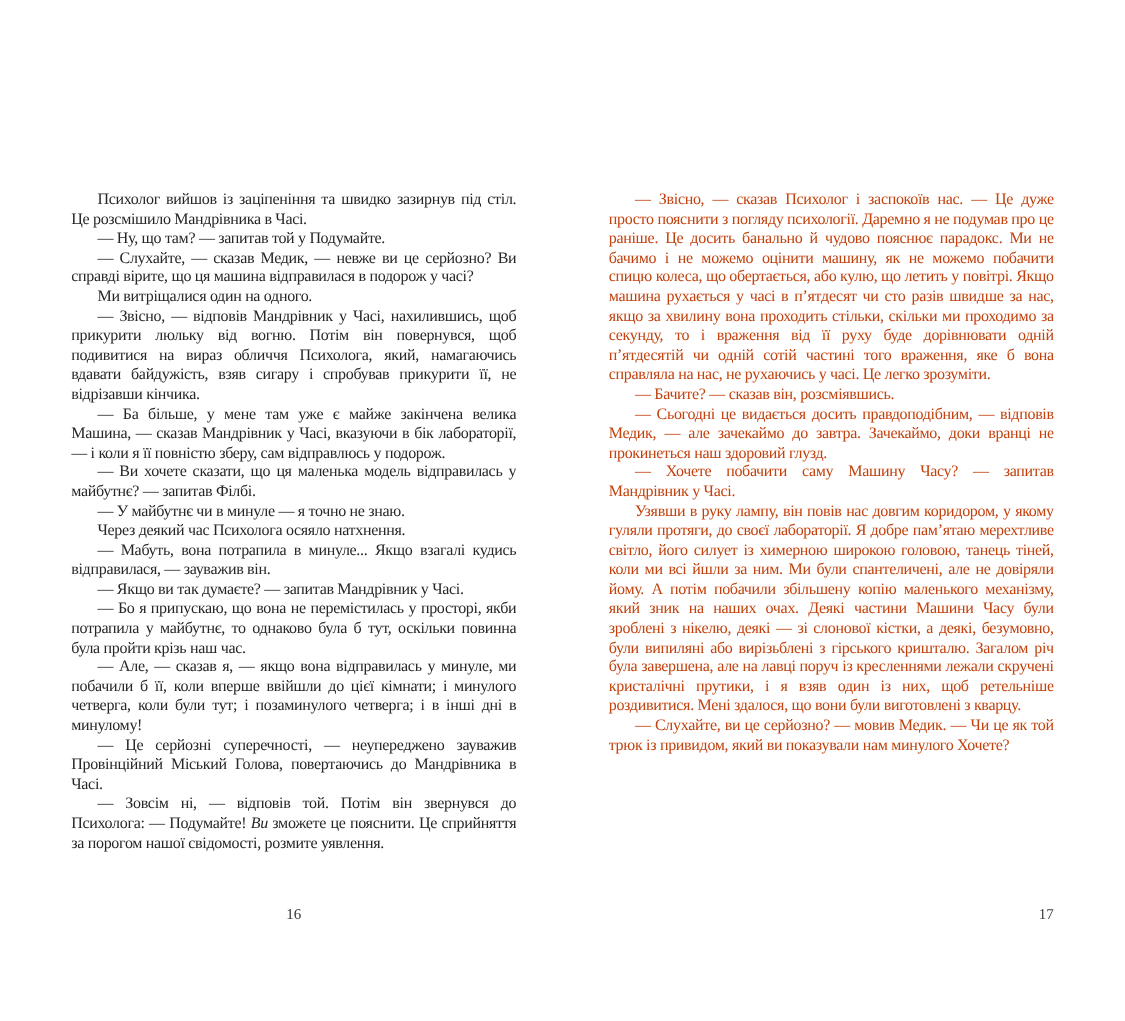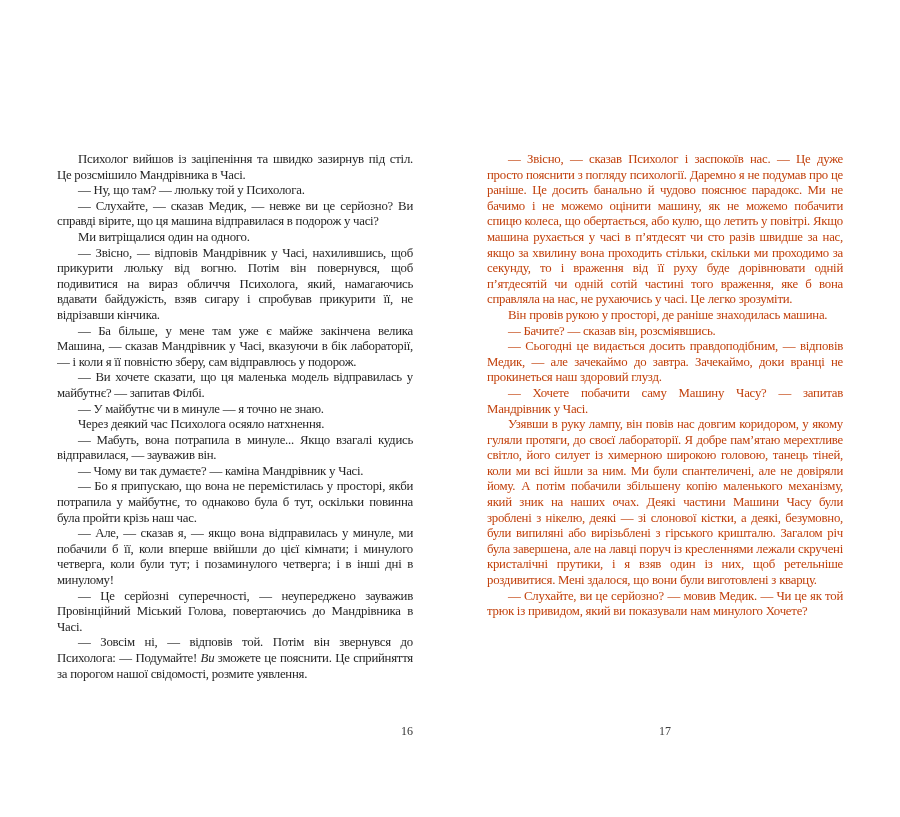--- a/index.html
+++ b/index.html
@@ -39,44 +39,43 @@
   }
 </style>
 </head>
 <body style="background: rgb(255, 255, 255);">
 
 <div class="spread">
 
   <section class="page page-left">
     <div class="page-text" style="color: rgb(38, 38, 38);">
         <p class="para"><span>Психолог вийшов із заціпеніння та швидко зазирнув під стіл. Це розсмішило Мандрівника в Часі.</span></p>
-        <p class="para"><span>— Ну, що там? — люльку той у Психолога.</span></p>
+        <p class="para"><span>— Ну, що там? — запитав той у Подумайте.</span></p>
         <p class="para"><span>— Слухайте, — сказав Медик, — невже ви це серйозно? Ви справді вірите, що ця машина відправилася в подорож у часі?</span></p>
         <p class="para"><span>Ми витріщалися один на одного.</span></p>
         <p class="para"><span>— Звісно, — відповів Мандрівник у Часі, нахилившись, щоб прикурити люльку від вогню. Потім він повернувся, щоб подивитися на вираз обличчя Психолога, який, намагаючись вдавати байдужість, взяв сигару і спробував прикурити її, не відрізавши кінчика.</span></p>
         <p class="para"><span>— Ба більше, у мене там уже є майже закінчена велика Машина, — сказав Мандрівник у Часі, вказуючи в бік лабораторії, — і коли я її повністю зберу, сам відправлюсь у подорож.</span></p>
         <p class="para"><span>— Ви хочете сказати, що ця маленька модель відправилась у майбутнє? — запитав Філбі.</span></p>
         <p class="para"><span>— У майбутнє чи в минуле — я точно не знаю.</span></p>
         <p class="para"><span>Через деякий час Психолога осяяло натхнення.</span></p>
         <p class="para"><span>— Мабуть, вона потрапила в минуле... Якщо взагалі кудись відправилася, — зауважив він.</span></p>
-        <p class="para"><span>— Чому ви так думаєте? — каміна Мандрівник у Часі.</span></p>
+        <p class="para"><span>— Якщо ви так думаєте? — запитав Мандрівник у Часі.</span></p>
         <p class="para"><span>— Бо я припускаю, що вона не перемістилась у просторі, якби потрапила у майбутнє, то однаково була б тут, оскільки повинна була пройти крізь наш час.</span></p>
         <p class="para"><span>— Але, — сказав я, — якщо вона відправилась у минуле, ми побачили б її, коли вперше ввійшли до цієї кімнати; і минулого четверга, коли були тут; і позаминулого четверга; і в інші дні в минулому!</span></p>
         <p class="para"><span>— Це серйозні суперечності, — неупереджено зауважив Провінційний Міський Голова, повертаючись до Мандрівника в Часі.</span></p>
         <p class="para"><span>— Зовсім ні, — відповів той. Потім він звернувся до Психолога: — Подумайте! </span><span class="it">Ви</span><span> зможете це пояснити. Це сприйняття за порогом нашої свідомості, розмите уявлення.</span></p>
       </div>
-    <div class="pageno" style="color: rgb(51, 51, 51); text-align: right;">16</div>
+    <div class="pageno" style="color: rgb(51, 51, 51);">16</div>
   </section>
 
   <section class="page page-right">
     <div class="page-text" style="color: #c2410c;">
         <p class="para"><span>— Звісно, — сказав Психолог і заспокоїв нас. — Це дуже просто пояснити з погляду психології. Даремно я не подумав про це раніше. Це досить банально й чудово пояснює парадокс. Ми не бачимо і не можемо оцінити машину, як не можемо побачити спицю колеса, що обертається, або кулю, що летить у повітрі. Якщо машина рухається у часі в п’ятдесят чи сто разів швидше за нас, якщо за хвилину вона проходить стільки, скільки ми проходимо за секунду, то і враження від її руху буде дорівнювати одній п’ятдесятій чи одній сотій частині того враження, яке б вона справляла на нас, не рухаючись у часі. Це легко зрозуміти.</span></p>
-        <p class="para"><span>Він провів рукою у просторі, де раніше знаходилась машина.</span></p>
         <p class="para"><span>— Бачите? — сказав він, розсміявшись.</span></p>
         <p class="para"><span>— Сьогодні це видається досить правдоподібним, — відповів Медик, — але зачекаймо до завтра. Зачекаймо, доки вранці не прокинеться наш здоровий глузд.</span></p>
         <p class="para"><span>— Хочете побачити саму Машину Часу? — запитав Мандрівник у Часі.</span></p>
         <p class="para"><span>Узявши в руку лампу, він повів нас довгим коридором, у якому гуляли протяги, до своєї лабораторії. Я добре пам’ятаю мерехтливе світло, його силует із химерною широкою головою, танець тіней, коли ми всі йшли за ним. Ми були спантеличені, але не довіряли йому. А потім побачили збільшену копію маленького механізму, який зник на наших очах. Деякі частини Машини Часу були зроблені з нікелю, деякі — зі слонової кістки, а деякі, безумовно, були випиляні або вирізьблені з гірського кришталю. Загалом річ була завершена, але на лавці поруч із кресленнями лежали скручені кристалічні прутики, і я взяв один із них, щоб ретельніше роздивитися. Мені здалося, що вони були виготовлені з кварцу.</span></p>
         <p class="para"><span>— Слухайте, ви це серйозно? — мовив Медик. — Чи це як той трюк із привидом, який ви показували нам минулого Хочете?</span></p>
       </div>
-    <div class="pageno" style="color: #404040;">17</div>
+    <div class="pageno" style="color: #404040; text-align: right;">17</div>
   </section>
 
 </div>
 
 </body></html>

